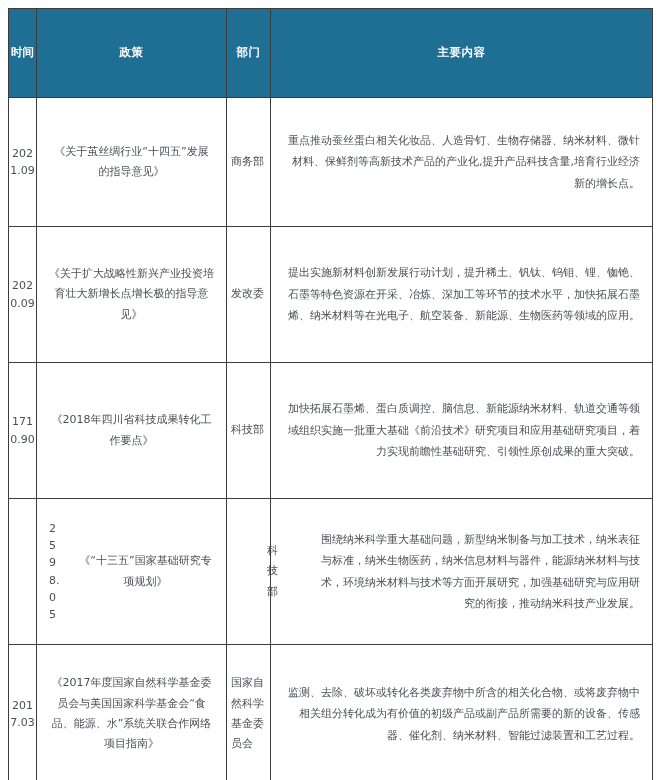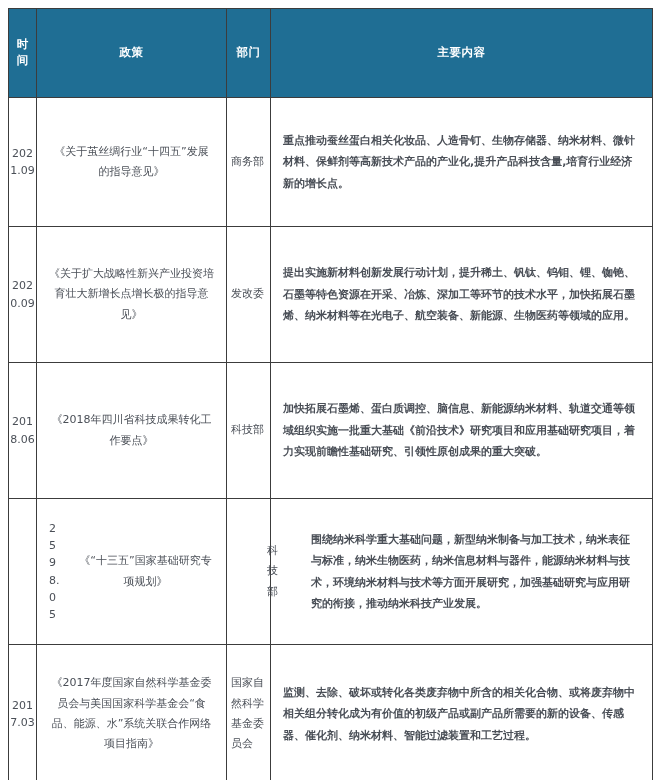--- a/index.html
+++ b/index.html
@@ -41,21 +41,21 @@
     line-height: 1.35;
     padding: 24px 2px;
     border: 1px solid #3c3c3c;
     text-align: center;
     vertical-align: middle;
     height: 40px;
     letter-spacing: 0.5px;
   }
 
   thead th.th-time {
-    padding: 4px 7px;
+    padding: 4px 1px;
     word-break: break-all;
     letter-spacing: 0;
   }
 
   tbody td {
     border: 1px solid #3c3c3c;
     vertical-align: middle;
     color: #4a4f57;
     font-size: 11px;
     line-height: 1.9;
@@ -81,22 +81,21 @@
   tbody td.cell-dept {
     padding: 6px 4px;
     line-height: 1.85;
     word-break: break-all;
     text-align: left;
   }
 
   tbody td.cell-content {
     padding: 10px 12px;
     line-height: 1.95;
-    text-align: left;
-    font-weight: bold;
+    text-align: right;
   }
 
   tbody tr.row-0 td { height: 108px; }
   tbody tr.row-1 td { height: 115px; }
   tbody tr.row-2 td { height: 115px; }
   tbody tr.row-3 td { height: 125px; padding-left: 40px; }
   tbody tr.row-4 td { height: 118px; }
   tbody tr.row-5 td { height: 112px; }
 </style>
 </head>
@@ -125,21 +124,21 @@
         <td class="cell-dept">商务部</td>
         <td class="cell-content">重点推动蚕丝蛋白相关化妆品、人造骨钉、生物存储器、纳米材料、微针材料、保鲜剂等高新技术产品的产业化,提升产品科技含量,培育行业经济新的增长点。</td>
       </tr>
       <tr class="row-1">
         <td class="cell-time">2020.09</td>
         <td class="cell-policy">《关于扩大战略性新兴产业投资培育壮大新增长点增长极的指导意见》</td>
         <td class="cell-dept">发改委</td>
         <td class="cell-content">提出实施新材料创新发展行动计划，提升稀土、钒钛、钨钼、锂、铷铯、石墨等特色资源在开采、冶炼、深加工等环节的技术水平，加快拓展石墨烯、纳米材料等在光电子、航空装备、新能源、生物医药等领域的应用。</td>
       </tr>
       <tr class="row-2">
-        <td class="cell-time">2018.06</td>
+        <td class="cell-time">1710.90</td>
         <td class="cell-policy">《2018年四川省科技成果转化工作要点》</td>
         <td class="cell-dept">科技部</td>
         <td class="cell-content">加快拓展石墨烯、蛋白质调控、脑信息、新能源纳米材料、轨道交通等领域组织实施一批重大基础《前沿技术》研究项目和应用基础研究项目，着力实现前瞻性基础研究、引领性原创成果的重大突破。</td>
       </tr>
       <tr class="row-3">
         <td class="cell-time">2598.05</td>
         <td class="cell-policy">《“十三五”国家基础研究专项规划》</td>
         <td class="cell-dept">科技部</td>
         <td class="cell-content">围绕纳米科学重大基础问题，新型纳米制备与加工技术，纳米表征与标准，纳米生物医药，纳米信息材料与器件，能源纳米材料与技术，环境纳米材料与技术等方面开展研究，加强基础研究与应用研究的衔接，推动纳米科技产业发展。</td>
       </tr>

